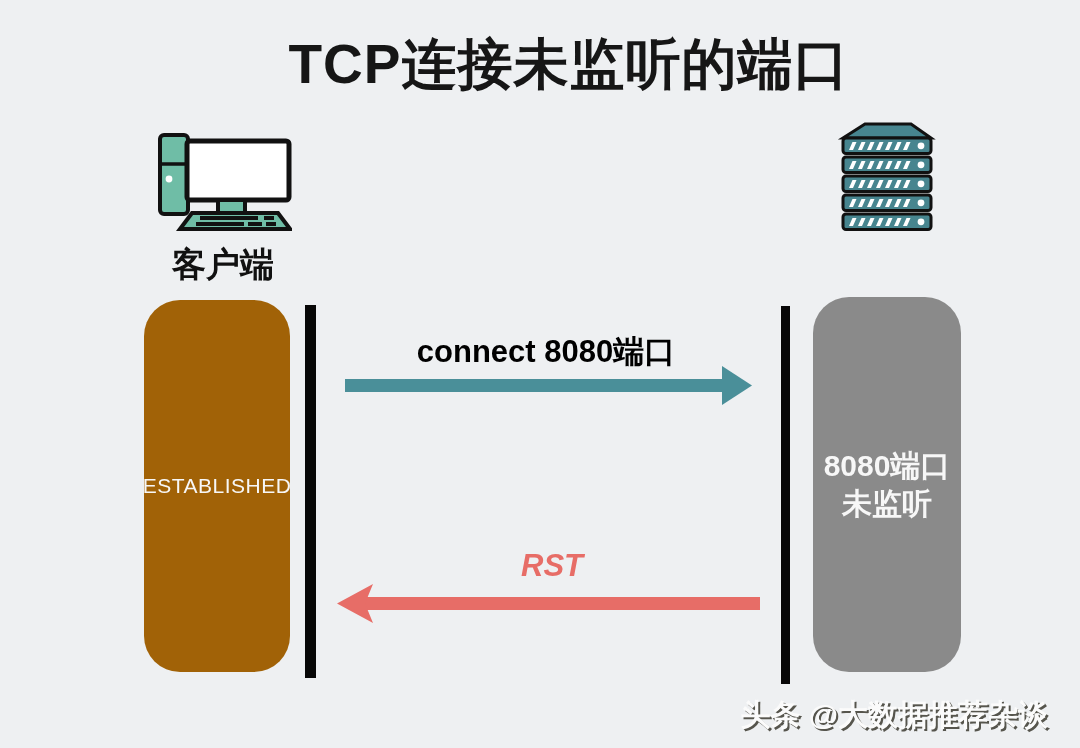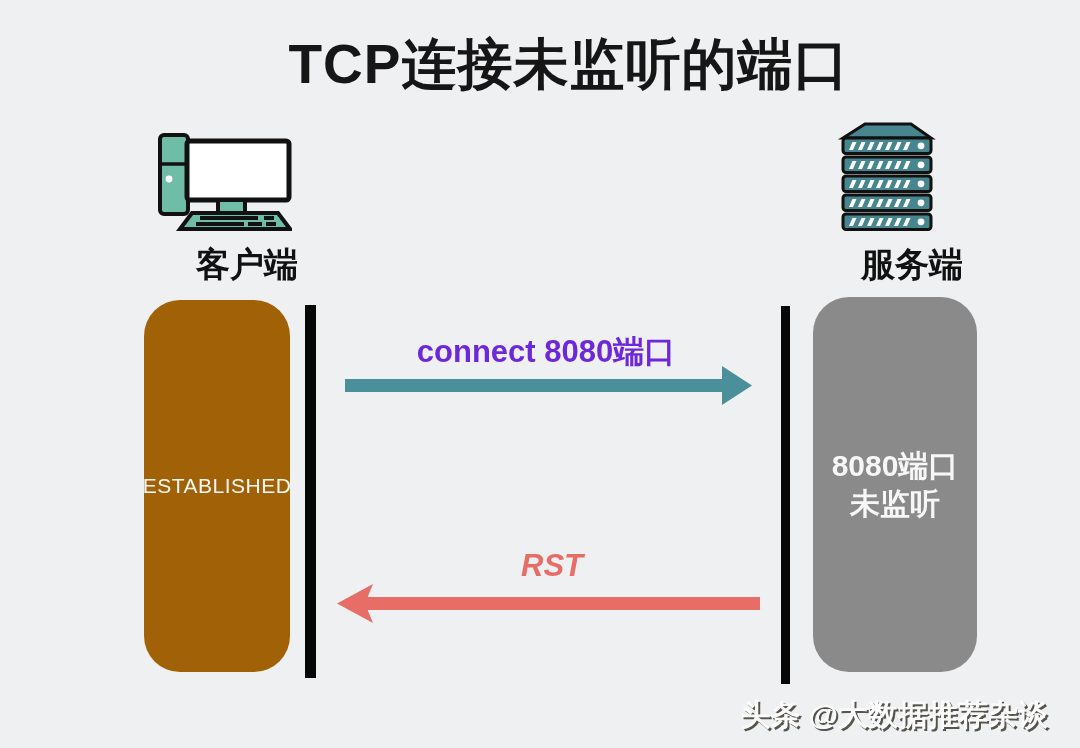--- a/index.html
+++ b/index.html
@@ -19,51 +19,50 @@
     font-size:55px;font-weight:700;color:#161616;
     letter-spacing:1px;
     padding-left:29px;
   }
   .actor-icon{position:absolute;}
   .actor-label{
     position:absolute;
     font-size:34px;font-weight:700;color:#111;
     transform:translateX(-50%);
     white-space:nowrap;
-    margin-left:24px;
   }
   .state-box{
     position:absolute;
     border-radius:36px;
     display:flex;align-items:center;justify-content:center;
     text-align:center;
     color:#f7f7f7;
   }
   .state-box.client{
     left:144px;top:300px;width:146px;height:372px;
     background:#a16207;
     font-size:21px;letter-spacing:0.5px;
   }
   .state-box.server{
-    left:813px;top:297px;width:164px;height:375px;
+    left:813px;top:297px;width:148px;height:375px;
     background:#8a8a8a;
     font-size:30px;font-weight:600;line-height:1.25;
   }
   .lifeline{
     position:absolute;background:#070707;
   }
   .lifeline.client{left:305px;top:305px;width:11px;height:373px;}
   .lifeline.server{left:781px;top:306px;width:9px;height:378px;}
   .msg-label{
     position:absolute;
     transform:translateX(-50%);
     font-size:31px;font-weight:700;
     white-space:nowrap;
   }
-  .msg-label.connect{left:546px;top:331px;color:#6d28d9;}
+  .msg-label.connect{left:546px;top:331px;color:#000000;}
   .msg-label.rst{left:552px;top:548px;color:#e76d67;font-style:italic;}
   .arrow{position:absolute;}
   .arrow.connect{left:345px;top:364px;}
   .arrow.rst{left:337px;top:582px;}
   .watermark{
     position:absolute;
     right:32px;top:695px;
     font-size:30px;font-weight:700;
     color:#fbfbfb;
     text-shadow:2px 2px 0 #56554d;
@@ -116,21 +115,20 @@
         </g>
       </defs>
       <polygon points="6,17 28,3 74,3 94,17" fill="#47858f" stroke="#111" stroke-width="3"></polygon>
       <use href="#srv-unit" y="17"></use>
       <use href="#srv-unit" y="36"></use>
       <use href="#srv-unit" y="55"></use>
       <use href="#srv-unit" y="74"></use>
       <use href="#srv-unit" y="93"></use>
     </svg>
   </div>
-  <div class="actor-label" style="left:888px;top:242px;">服务端</div>
 
   <div class="state-box client">
     <span>ESTABLISHED</span>
   </div>
 
   <div class="lifeline client"></div>
   <div class="lifeline server"></div>
 
   <div class="state-box server">
     <span>

